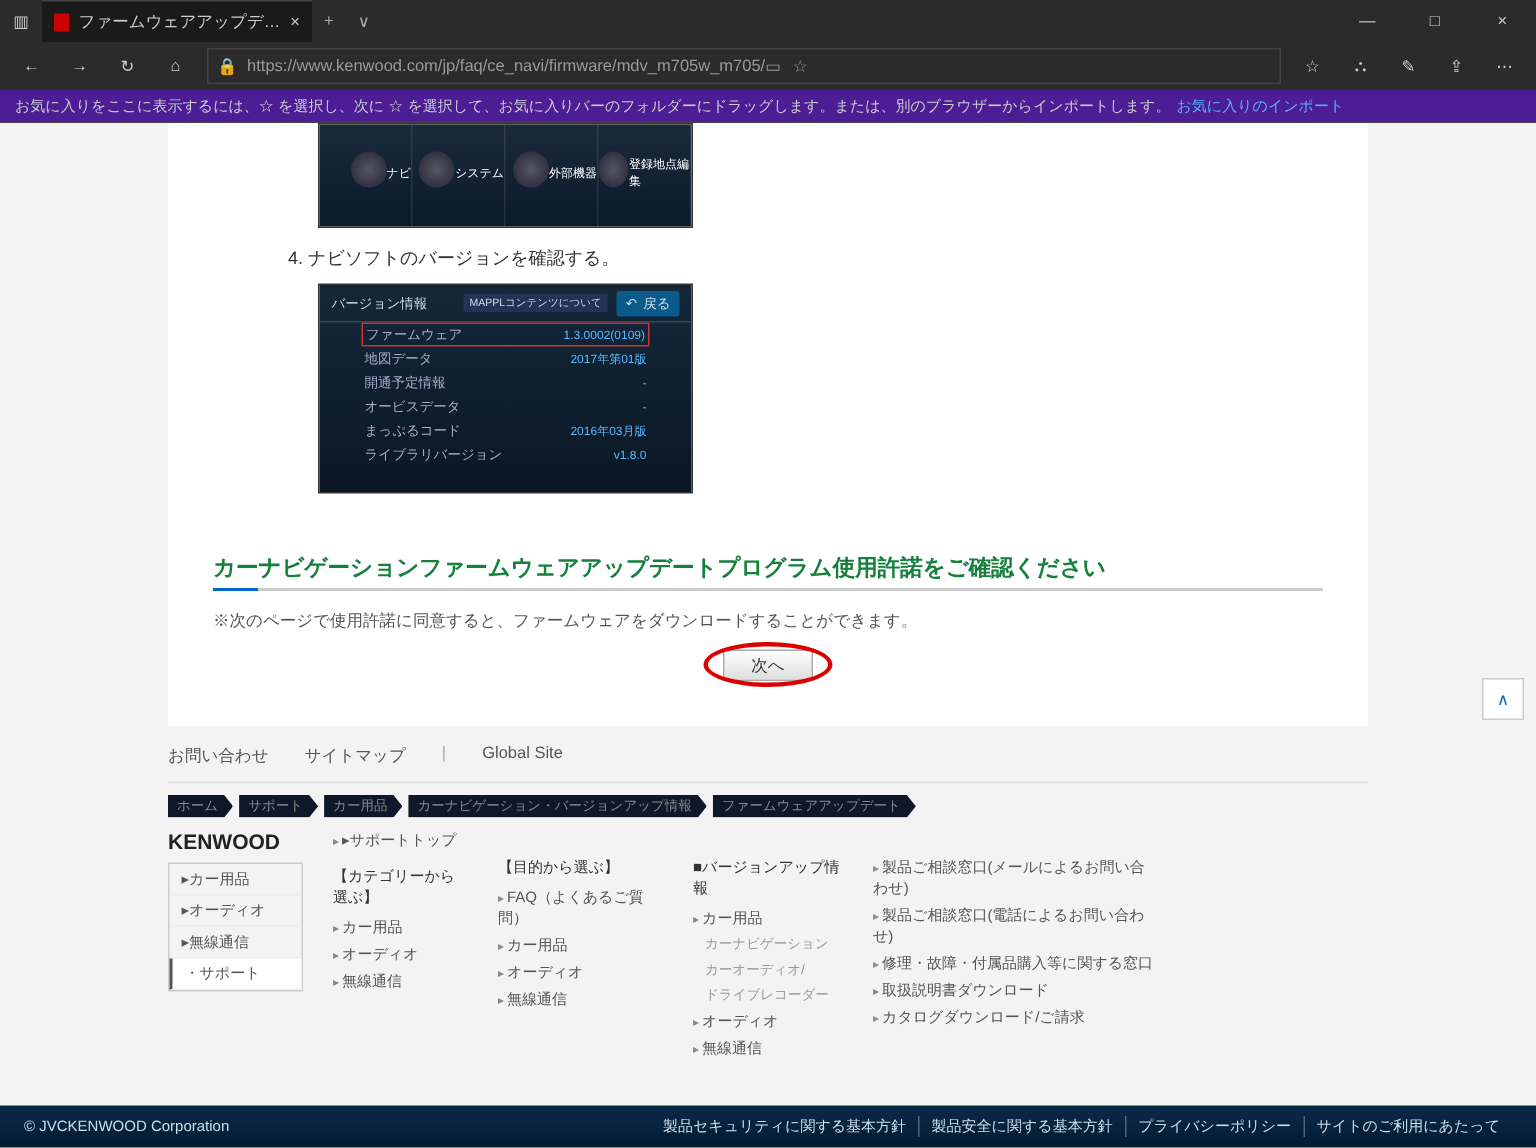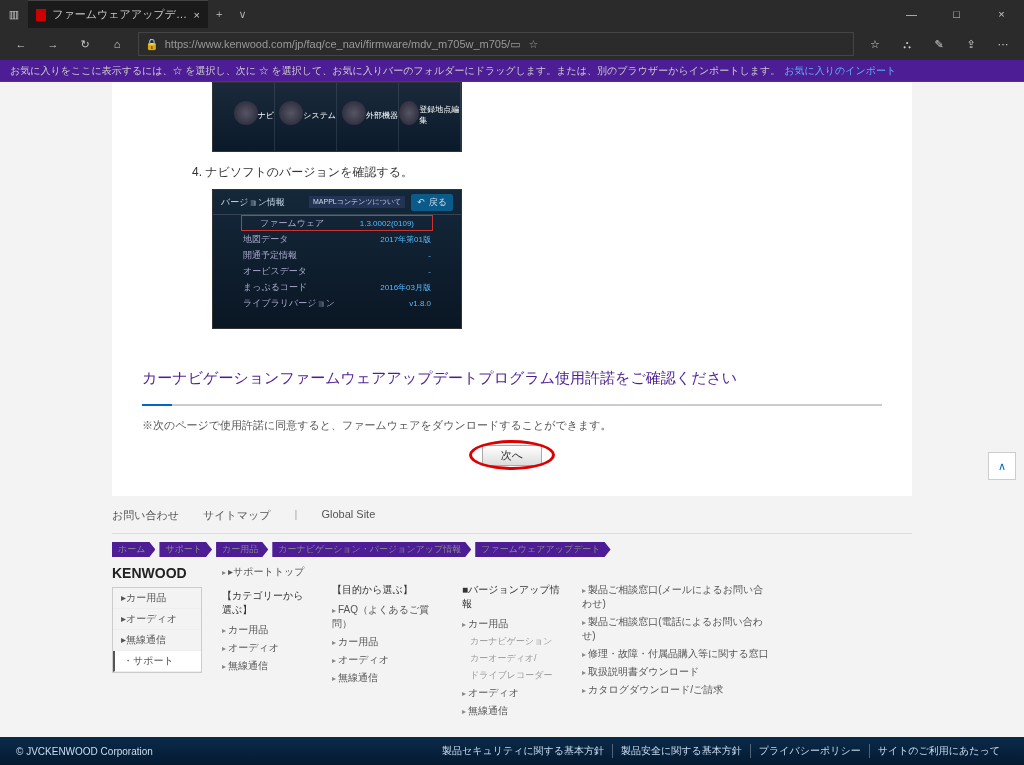--- a/index.html
+++ b/index.html
@@ -22,33 +22,33 @@
 .navi-img1{width:250px;height:70px;background:linear-gradient(#1a2a3a,#0a1a2a);margin-left:70px;display:flex;border:1px solid #333}
 .navi-img1 .cell{flex:1;display:flex;align-items:center;justify-content:flex-end;color:#fff;font-size:8px;padding-bottom:4px;border-right:1px solid rgba(255,255,255,.1)}
 .navi-img1 .cell .ico{width:24px;height:24px;border-radius:50%;background:radial-gradient(#556,#223);margin-bottom:4px}
 .step{margin:12px 0 8px 50px;font-size:12px;color:#333}
 .navi-img2{width:250px;height:140px;background:linear-gradient(#14283a,#0a1624);margin-left:70px;color:#cde;font-size:9px;border:1px solid #333}
 .navi-img2 .hdr{height:24px;display:flex;align-items:center;padding:12px 8px;justify-content:space-between;border-bottom:1px solid rgba(255,255,255,.15)}
 .navi-img2 .hdr .back{background:#0a5a8a;padding:2px 6px;border-radius:2px;display:flex;align-items:center;gap:4px}
 .navi-img2 .row{display:flex;height:16px;align-items:center;padding:0 30px;font-size:9px}
 .navi-img2 .row .lbl{flex:1;color:#aac}
 .navi-img2 .row .val{color:#5bf;font-size:8px}
-.navi-img2 .row.hl{border:1px solid #c33;margin:0 28px;padding:0 18px}
-.section-title{font-size:15px;color:#4c1d95;border-bottom:2px solid #ccc;padding-bottom:16px;margin-top:40px;font-weight:normal;position:relative}
+.navi-img2 .row.hl{border:1px solid #c33;margin:0 28px;padding:0 2px}
+.section-title{font-size:15px;color:#15803d;border-bottom:2px solid #ccc;padding-bottom:4px;margin-top:40px;font-weight:bold;position:relative}
 .section-title::before{content:"";position:absolute;left:0;bottom:-2px;width:30px;height:2px;background:#06c}
 .note{font-size:11px;color:#555;margin-top:12px}
 .nextbtn-wrap{text-align:center;margin-top:12px;position:relative}
 .nextbtn{display:inline-block;background:linear-gradient(#fff,#ddd);border:1px solid #aaa;padding:2px 18px;font-size:11px;color:#333;border-radius:2px}
 .circle{position:absolute;border:3px solid #d00;border-radius:50%;width:86px;height:30px;left:50%;top:-5px;transform:translateX(-50%)}
 .scrolltop{position:absolute;right:8px;top:370px;width:28px;height:28px;background:#fff;border:1px solid #ccc;display:flex;align-items:center;justify-content:center;color:#06c}
 .footer-nav{background:#f3f3f3;padding:12px 0;font-size:11px}
 .footer-nav .inner{width:800px;margin:0 auto;display:flex;gap:24px;color:#555;border-bottom:1px solid #ddd;padding-bottom:10px}
 .footer-nav .inner span{cursor:pointer}
 .breadcrumb{width:800px;margin:8px auto;font-size:9px;color:#888;display:flex;gap:4px;align-items:center}
-.breadcrumb span{background:#4c1d95;padding:1px 10px 1px 6px;clip-path:polygon(0 0,calc(100% - 6px) 0,100% 50%,calc(100% - 6px) 100%,0 100%)}
+.breadcrumb span{background:#0f172a;padding:1px 10px 1px 6px;clip-path:polygon(0 0,calc(100% - 6px) 0,100% 50%,calc(100% - 6px) 100%,0 100%)}
 .footer-links{width:800px;margin:6px auto 0;display:flex;gap:20px;font-size:10px}
 .footer-links .brand{font-weight:bold;font-size:14px;color:#222;width:90px}
 .footer-links .lcol{display:flex;flex-direction:column;gap:4px}
 .footer-links .lcol .hd{font-size:10px;color:#333;margin-bottom:2px}
 .footer-links .lcol a{color:#555;text-decoration:none;font-size:10px}
 .footer-links .lcol a::before{content:"▸";color:#888;margin-right:2px;font-size:8px}
 .footer-links .side{border:1px solid #ccc;font-size:10px}
 .footer-links .side div{padding:3px 8px;color:#555;border-bottom:1px solid #eee}
 .footer-links .side div.active{background:#fff;border-left:2px solid #555}
 .footer-bar{background:linear-gradient(#0a2a4a,#041a30);height:28px;color:#cde;font-size:10px;display:flex;align-items:center;justify-content:space-between;padding:0 16px;position:absolute;bottom:0;left:0;right:0}

